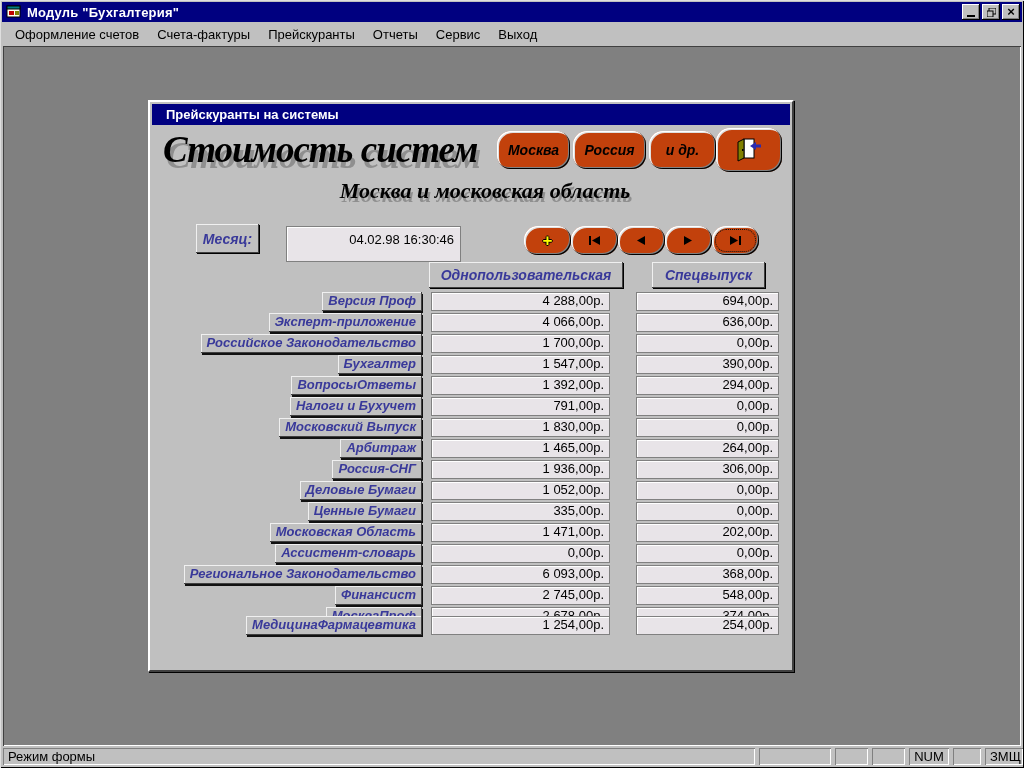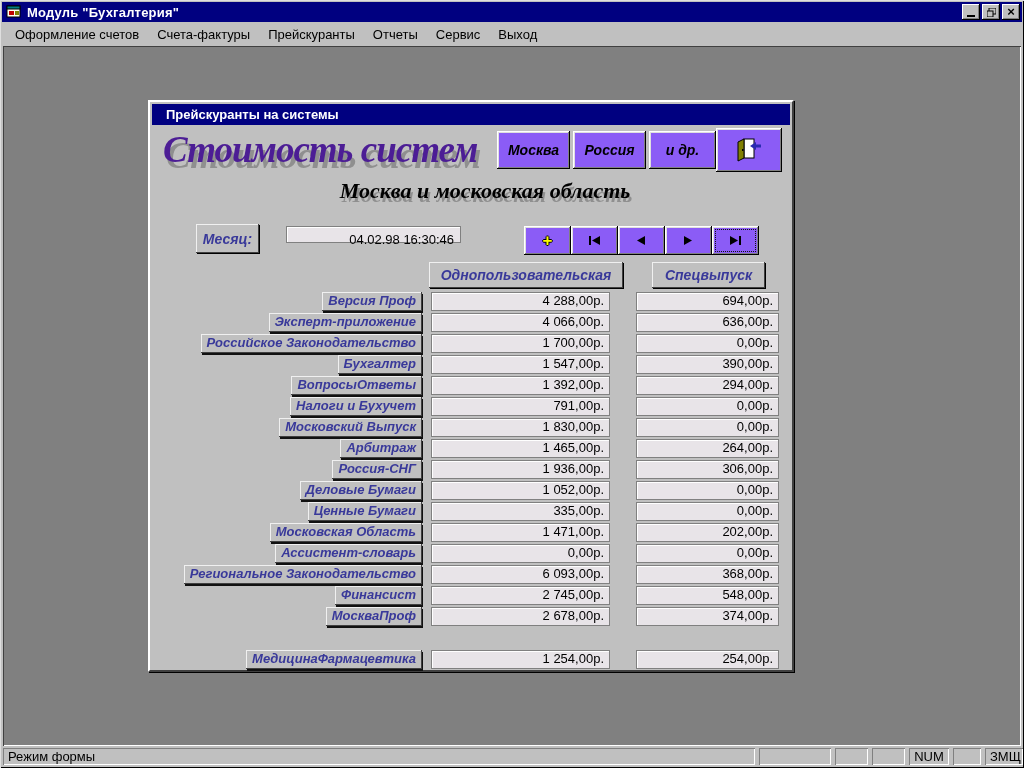--- a/index.html
+++ b/index.html
@@ -33,42 +33,42 @@
 
   
   .form-win { position:absolute; left:145px; top:54px; width:646px; height:572px;
               background:#c0c0c0; border:2px solid; border-color:#fff #404040 #404040 #fff;
               box-shadow: 1px 1px 0 #000; }
   .form-title { position:absolute; top:2px; left:2px; right:2px; height:21px; background:#000080;
                 color:#fff; font-size:13px; font-weight:bold; line-height:21px; padding-left:14px;
                 white-space:nowrap; }
 
   .heading { position:absolute; left:13px; top:26px; width:350px; font-family:"Liberation Serif", serif;
-             font-style:italic; font-weight:bold; font-size:37px; color:#4c1d95;
+             font-style:italic; font-weight:bold; font-size:37px; color:#000000;
              text-shadow: 3px 6px 0 #8f8f8f; white-space:nowrap; letter-spacing:-1px; }
   .subtitle { position:absolute; left:150px; top:76px; width:370px; text-align:center;
               font-family:"Liberation Serif", serif; font-style:italic; font-weight:bold;
               font-size:22px; color:#000000; text-shadow: 2px 4px 0 #8f8f8f; white-space:nowrap; }
 
-  .btn3d { background:#8b5cf6; box-shadow: inset -1px -1px 0 #000, inset 1px 1px 0 #fff,
+  .btn3d { background:#c2410c; box-shadow: inset -1px -1px 0 #000, inset 1px 1px 0 #fff,
            inset -2px -2px 0 #808080, inset 2px 2px 0 #dfdfdf;
-           display:flex; align-items:center; justify-content:center; cursor:default; }
+           display:flex; align-items:center; justify-content:center; cursor:default;border-radius:14px; }
 
   .region-btn { position:absolute; top:29px; height:38px; width:73px; font-size:14px;
                 font-weight:bold; font-style:italic; color:#000; }
   .exit-btn { position:absolute; top:26px; left:566px; width:66px; height:44px; }
 
   .hbtn { background:#c0c0c0; box-shadow: inset -1px -1px 0 #404040, inset 1px 1px 0 #f0f0f0,
           1px 1px 0 #000; display:flex; align-items:center; justify-content:center;
           font-weight:bold; font-style:italic; color:#39399a; }
 
   .month-label { position:absolute; left:46px; top:122px; width:63px; height:29px; font-size:14px; }
   .field { background:#e8e4e8; border:1px solid #808080; box-shadow: inset 1px 1px 0 #fff;
            font-size:13px; color:#000; text-align:right; }
-  .month-field { position:absolute; left:136px; top:124px; width:175px; height:17px;
+  .month-field { position:absolute; left:136px; top:124px; width:175px; height:36px;
                  line-height:25px; padding-right:6px; }
 
   .navbar { position:absolute; left:374px; top:124px; height:29px; display:flex; }
   .nav-btn { width:47px; height:29px; }
   .nav-btn.focused { outline:1px dotted #111; outline-offset:-4px; }
   .plus-glyph { color:#ffff00; font-weight:bold; font-size:17px; line-height:17px;
                 text-shadow:-1px 0 0 #000, 1px 0 0 #000, 0 -1px 0 #000, 0 1px 0 #000; }
 
   .col-hdr { position:absolute; top:160px; height:26px; font-size:14px; }
   .col-hdr.single { left:279px; width:194px; }
@@ -261,21 +261,21 @@
           <div class="prow" style="top: 484px;">
             <div class="plabel">Финансист</div>
             <div class="pcell c1 field">2 745,00р.</div>
             <div class="pcell c2 field">548,00р.</div>
           </div>
           <div class="prow" style="top: 505px;">
             <div class="plabel">МоскваПроф</div>
             <div class="pcell c1 field">2 678,00р.</div>
             <div class="pcell c2 field">374,00р.</div>
           </div>
-          <div class="prow" style="top: 548px; border-radius: 7px;">
+          <div class="prow" style="top: 514px; border-radius: 7px;">
             <div class="plabel">МедицинаФармацевтика</div>
             <div class="pcell c1 field">1 254,00р.</div>
             <div class="pcell c2 field">254,00р.</div>
           </div>
         </div>
     </div>
 
   </div>
 
   <div class="statusbar">

